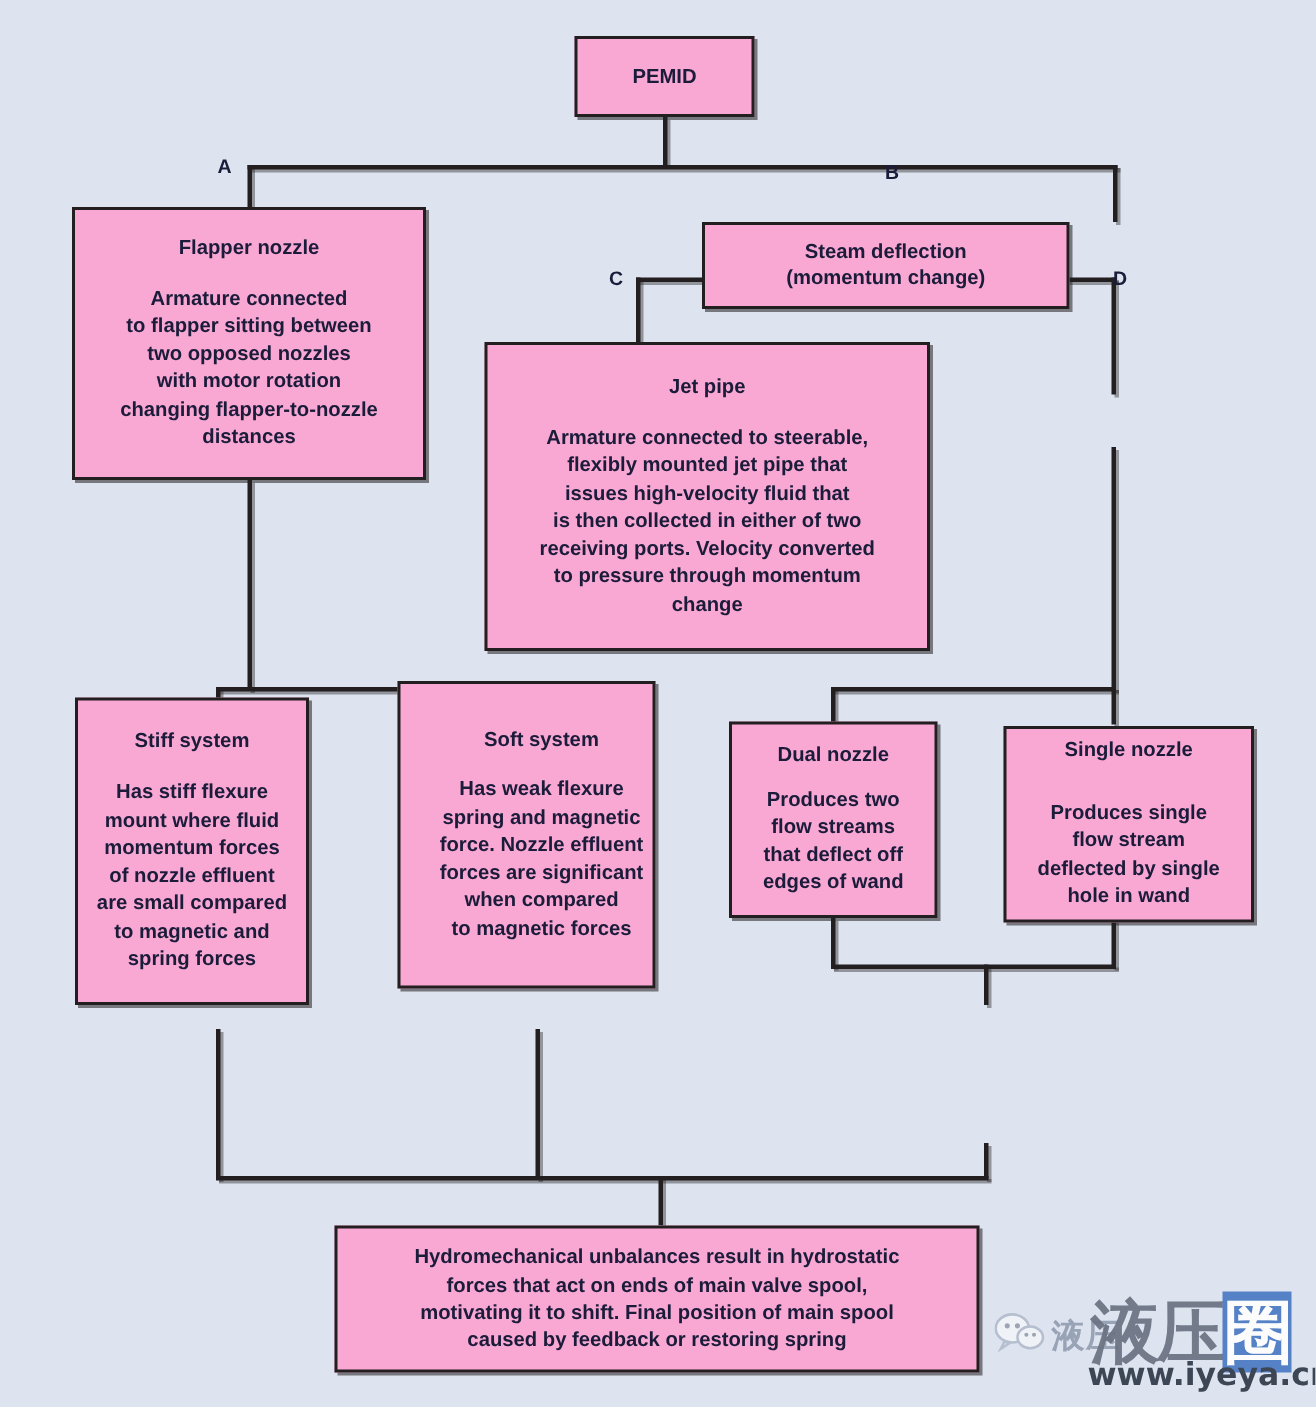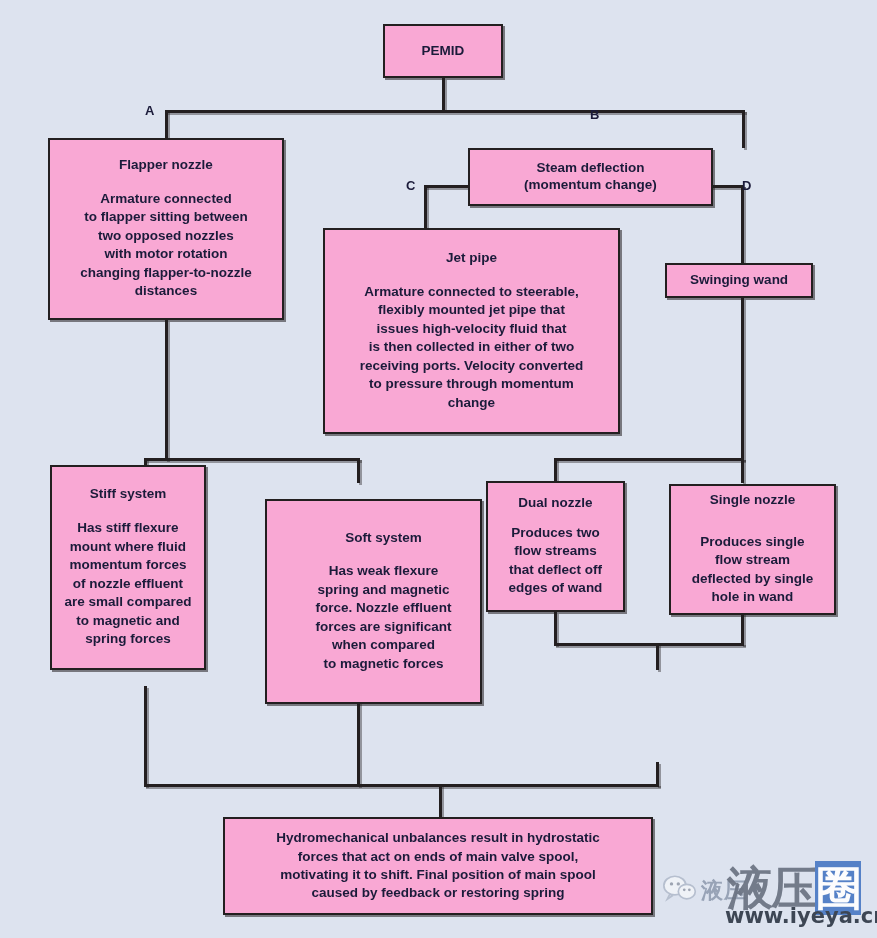--- a/index.html
+++ b/index.html
@@ -201,36 +201,33 @@
     <div class="title">Jet pipe</div>
     <div class="body">Armature connected to steerable,
 flexibly mounted jet pipe that
 issues high-velocity fluid that
 is then collected in either of two
 receiving ports. Velocity converted
 to pressure through momentum
 change</div>
   </div>
 
-  <div class="box single" style="left:665px; top:263px; width:148px; height:35px;">
-    <div class="title">Swinging wand</div>
-  </div>
 
   <div class="box" style="left:50px; top:465px; width:156px; height:205px;">
     <div class="title">Stiff system</div>
     <div class="body">Has stiff flexure
 mount where fluid
 momentum forces
 of nozzle effluent
 are small compared
 to magnetic and
 spring forces</div>
   </div>
 
-  <div class="box" style="left:265px; top:499px; width:217px; height:205px;padding-left:20px;">
+  <div class="box" style="left:265px; top:454px; width:172px; height:205px;padding-left:20px;">
     <div class="title">Soft system</div>
     <div class="body">Has weak flexure
 spring and magnetic
 force. Nozzle effluent
 forces are significant
 when compared
 to magnetic forces</div>
   </div>
 
   <div class="box" style="left:486px; top:481px; width:139px; height:131px;">

